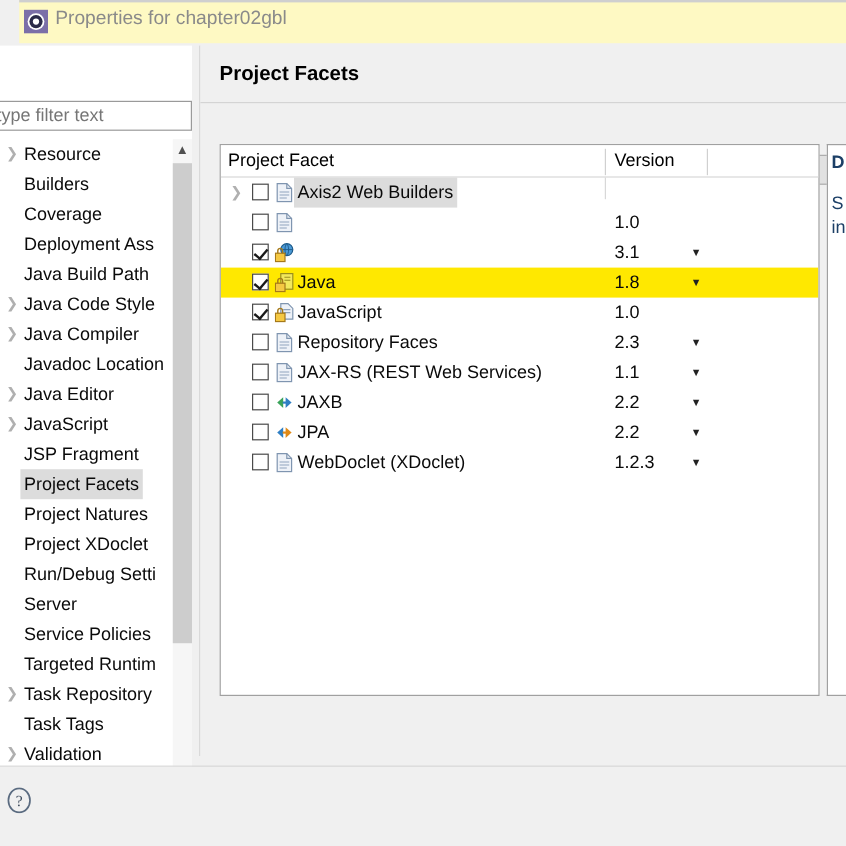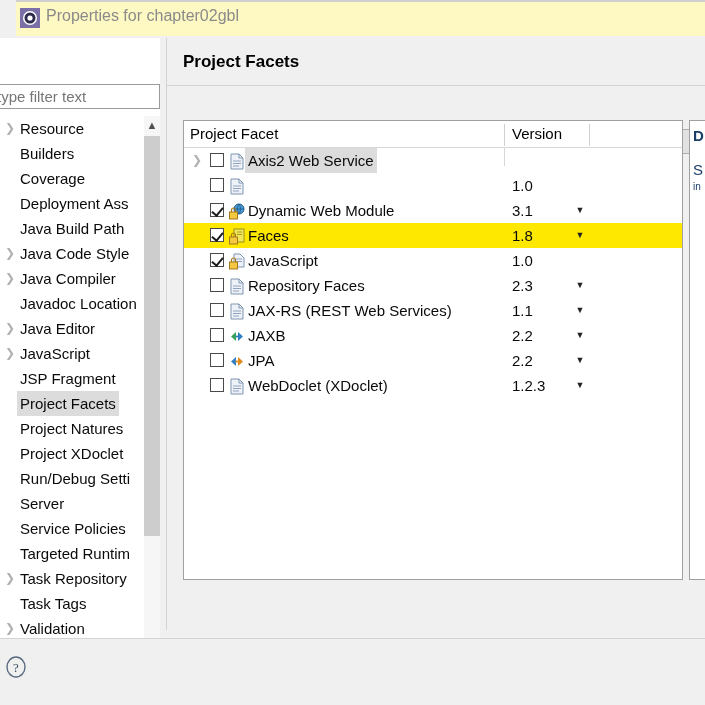--- a/index.html
+++ b/index.html
@@ -78,21 +78,21 @@
   .fname{position:absolute;left:64px;top:0;font-size:15px;color:#0a0a0a;}
   .frow.selrow .fname{background:#dcdcdc;padding:0 3px;margin-left:-3px;}
   .fver{position:absolute;left:328px;top:0;font-size:15px;color:#0a0a0a;}
   .fdrop{position:absolute;left:390px;top:0;width:12px;text-align:center;font-size:9px;color:#222;}
 
   
   .details{position:absolute;left:522px;top:82px;width:16px;height:460px;
       background:#fff;border:1px solid #a0a0a0;border-right:none;box-sizing:border-box;overflow:hidden;}
   .details .d1{position:absolute;left:3px;top:6px;font-size:15px;font-weight:bold;color:#1c3f66;}
   .details .d2{position:absolute;left:3px;top:40px;font-size:15px;color:#1c3f66;}
-  .details .d3{position:absolute;left:3px;top:60px;font-size:10px;color:#1c3f66;}
+  .details .d3{position:absolute;left:3px;top:60px;font-size:15px;color:#1c3f66;}
 
   
   .bottom-rule{position:absolute;left:0;top:638px;width:705px;height:1px;background:#d4d4d4;}
   .bottombar{position:absolute;left:0;top:639px;width:705px;height:66px;background:#f0f0f0;}
   .help-icon{position:absolute;left:5px;top:17px;width:22px;height:22px;}
 </style>
 </head>
 <body>
 
 <div class="win">
@@ -231,21 +231,21 @@
             <span class="chk"></span>
             <span class="ficon"><svg width="16" height="17" viewBox="0 0 16 17">
                 <path d="M2 1h8l4 4v11H2z" fill="#eef2f8" stroke="#7f95b0" stroke-width="1"></path>
                 <path d="M10 1v4h4" fill="none" stroke="#7f95b0" stroke-width="1"></path>
                 <g stroke="#8fa4bd" stroke-width="1">
                   <line x1="4" y1="8" x2="12" y2="8"></line>
                   <line x1="4" y1="10.5" x2="12" y2="10.5"></line>
                   <line x1="4" y1="13" x2="10" y2="13"></line>
                 </g>
               </svg></span>
-            <span class="fname">Axis2 Web Service</span>
+            <span class="fname">Axis2 Web Builders</span>
             <span class="fver"></span>
           </div>
           <div class="frow">
             <span class="chk"></span>
             <span class="ficon"><svg width="16" height="17" viewBox="0 0 16 17">
                 <path d="M2 1h8l4 4v11H2z" fill="#eef2f8" stroke="#7f95b0" stroke-width="1"></path>
                 <path d="M10 1v4h4" fill="none" stroke="#7f95b0" stroke-width="1"></path>
                 <g stroke="#8fa4bd" stroke-width="1">
                   <line x1="4" y1="8" x2="12" y2="8"></line>
                   <line x1="4" y1="10.5" x2="12" y2="10.5"></line>
@@ -257,36 +257,35 @@
           <div class="frow">
             <span class="chk on"></span>
             <span class="ficon"><svg width="16" height="17" viewBox="0 0 16 17">
                 <circle cx="10" cy="6" r="5" fill="#4b9ad6" stroke="#1f5c8c" stroke-width="1"></circle>
                 <path d="M5 6h10M10 1c2 2 2 8 0 10M10 1c-2 2-2 8 0 10" fill="none" stroke="#1f5c8c" stroke-width="0.8"></path>
                 <g>
                   <rect x="0.5" y="9" width="8" height="7" fill="#f5c842" stroke="#a5791a" stroke-width="1"></rect>
                   <path d="M2.5 9V7a2 2 0 0 1 4 0v2" fill="none" stroke="#a5791a" stroke-width="1.2"></path>
                 </g>
               </svg></span>
-            <span class="fname">Dynamic Web Module</span>
             <span class="fver">3.1</span>
             <span class="fdrop">▼</span>
           </div>
           <div class="frow hl">
             <span class="chk on"></span>
             <span class="ficon"><svg width="16" height="17" viewBox="0 0 16 17">
                 <rect x="5" y="1" width="10" height="13" fill="#f2e85c" stroke="#9a8f1d" stroke-width="1"></rect>
                 <line x1="8" y1="4" x2="13" y2="4" stroke="#9a8f1d" stroke-width="0.9"></line>
                 <line x1="8" y1="6.5" x2="13" y2="6.5" stroke="#9a8f1d" stroke-width="0.9"></line>
                 <g>
                   <rect x="0.5" y="9" width="8" height="7" fill="#f5c842" stroke="#a5791a" stroke-width="1"></rect>
                   <path d="M2.5 9V7a2 2 0 0 1 4 0v2" fill="none" stroke="#a5791a" stroke-width="1.2"></path>
                 </g>
               </svg></span>
-            <span class="fname">Faces</span>
+            <span class="fname">Java</span>
             <span class="fver">1.8</span>
             <span class="fdrop">▼</span>
           </div>
           <div class="frow">
             <span class="chk on"></span>
             <span class="ficon"><svg width="16" height="17" viewBox="0 0 16 17">
                 <path d="M5 1h6l4 4v9H5z" fill="#eef2f8" stroke="#7f95b0" stroke-width="1"></path>
                 <g stroke="#8fa4bd" stroke-width="1">
                   <line x1="7" y1="6" x2="13" y2="6"></line>
                   <line x1="7" y1="8.5" x2="13" y2="8.5"></line>

